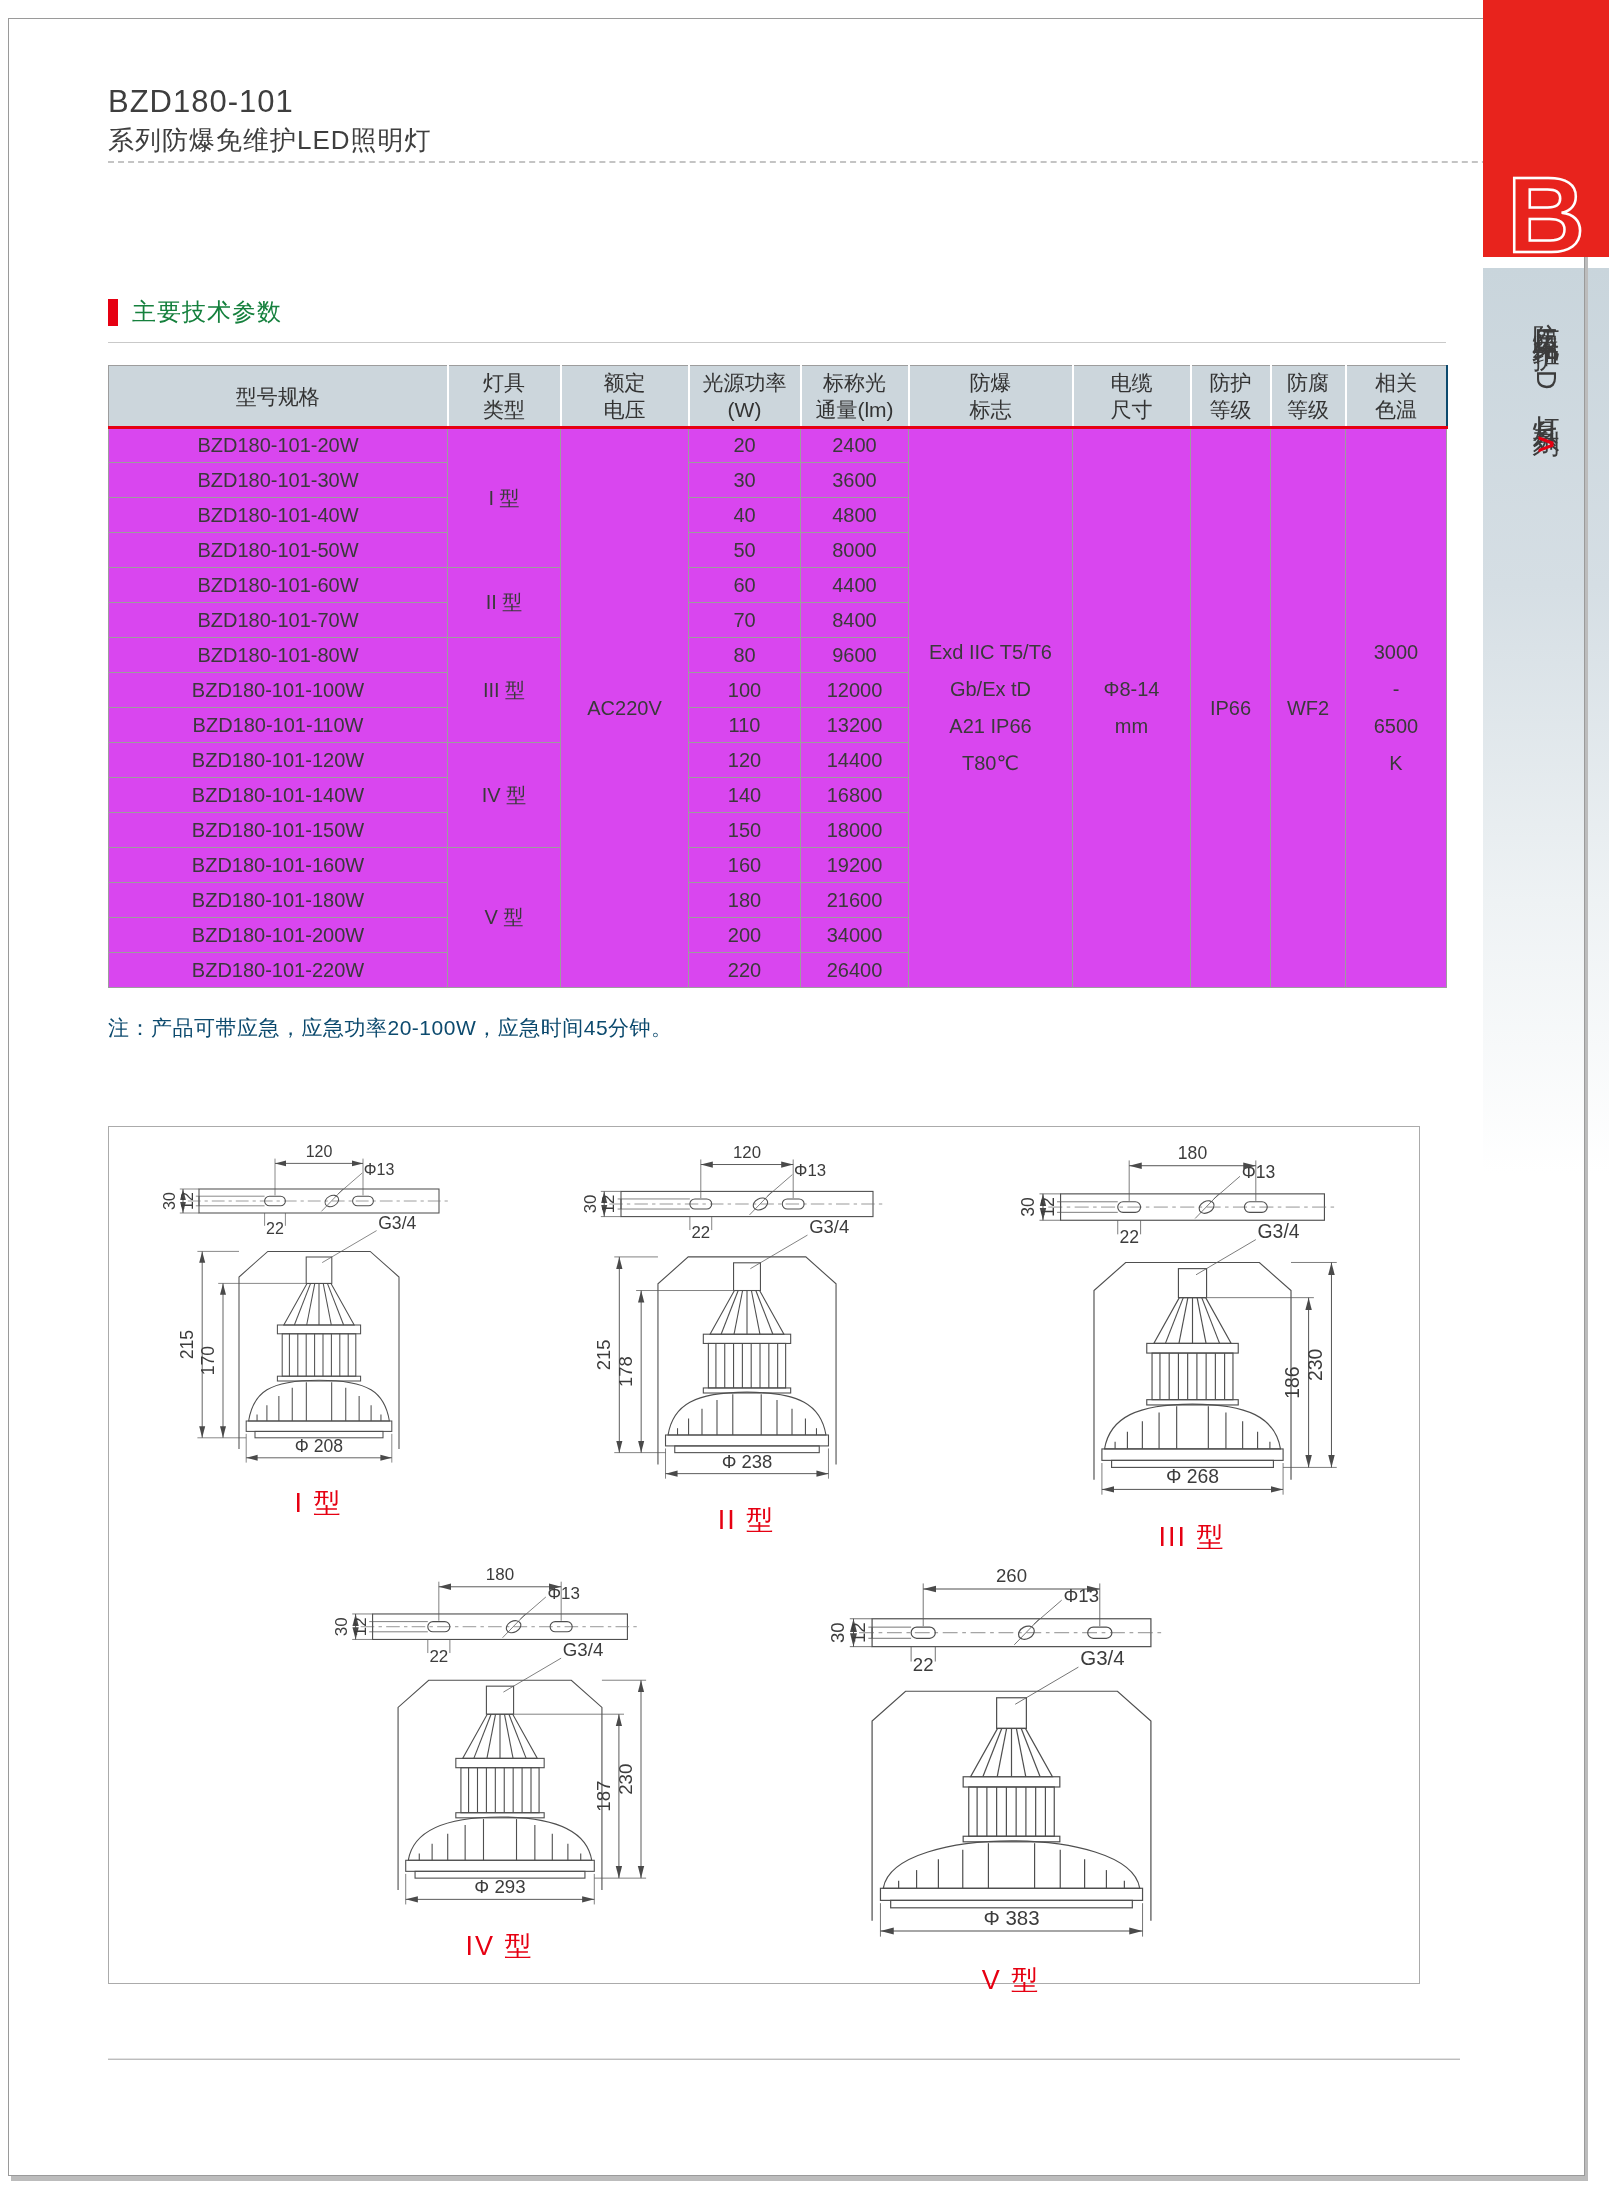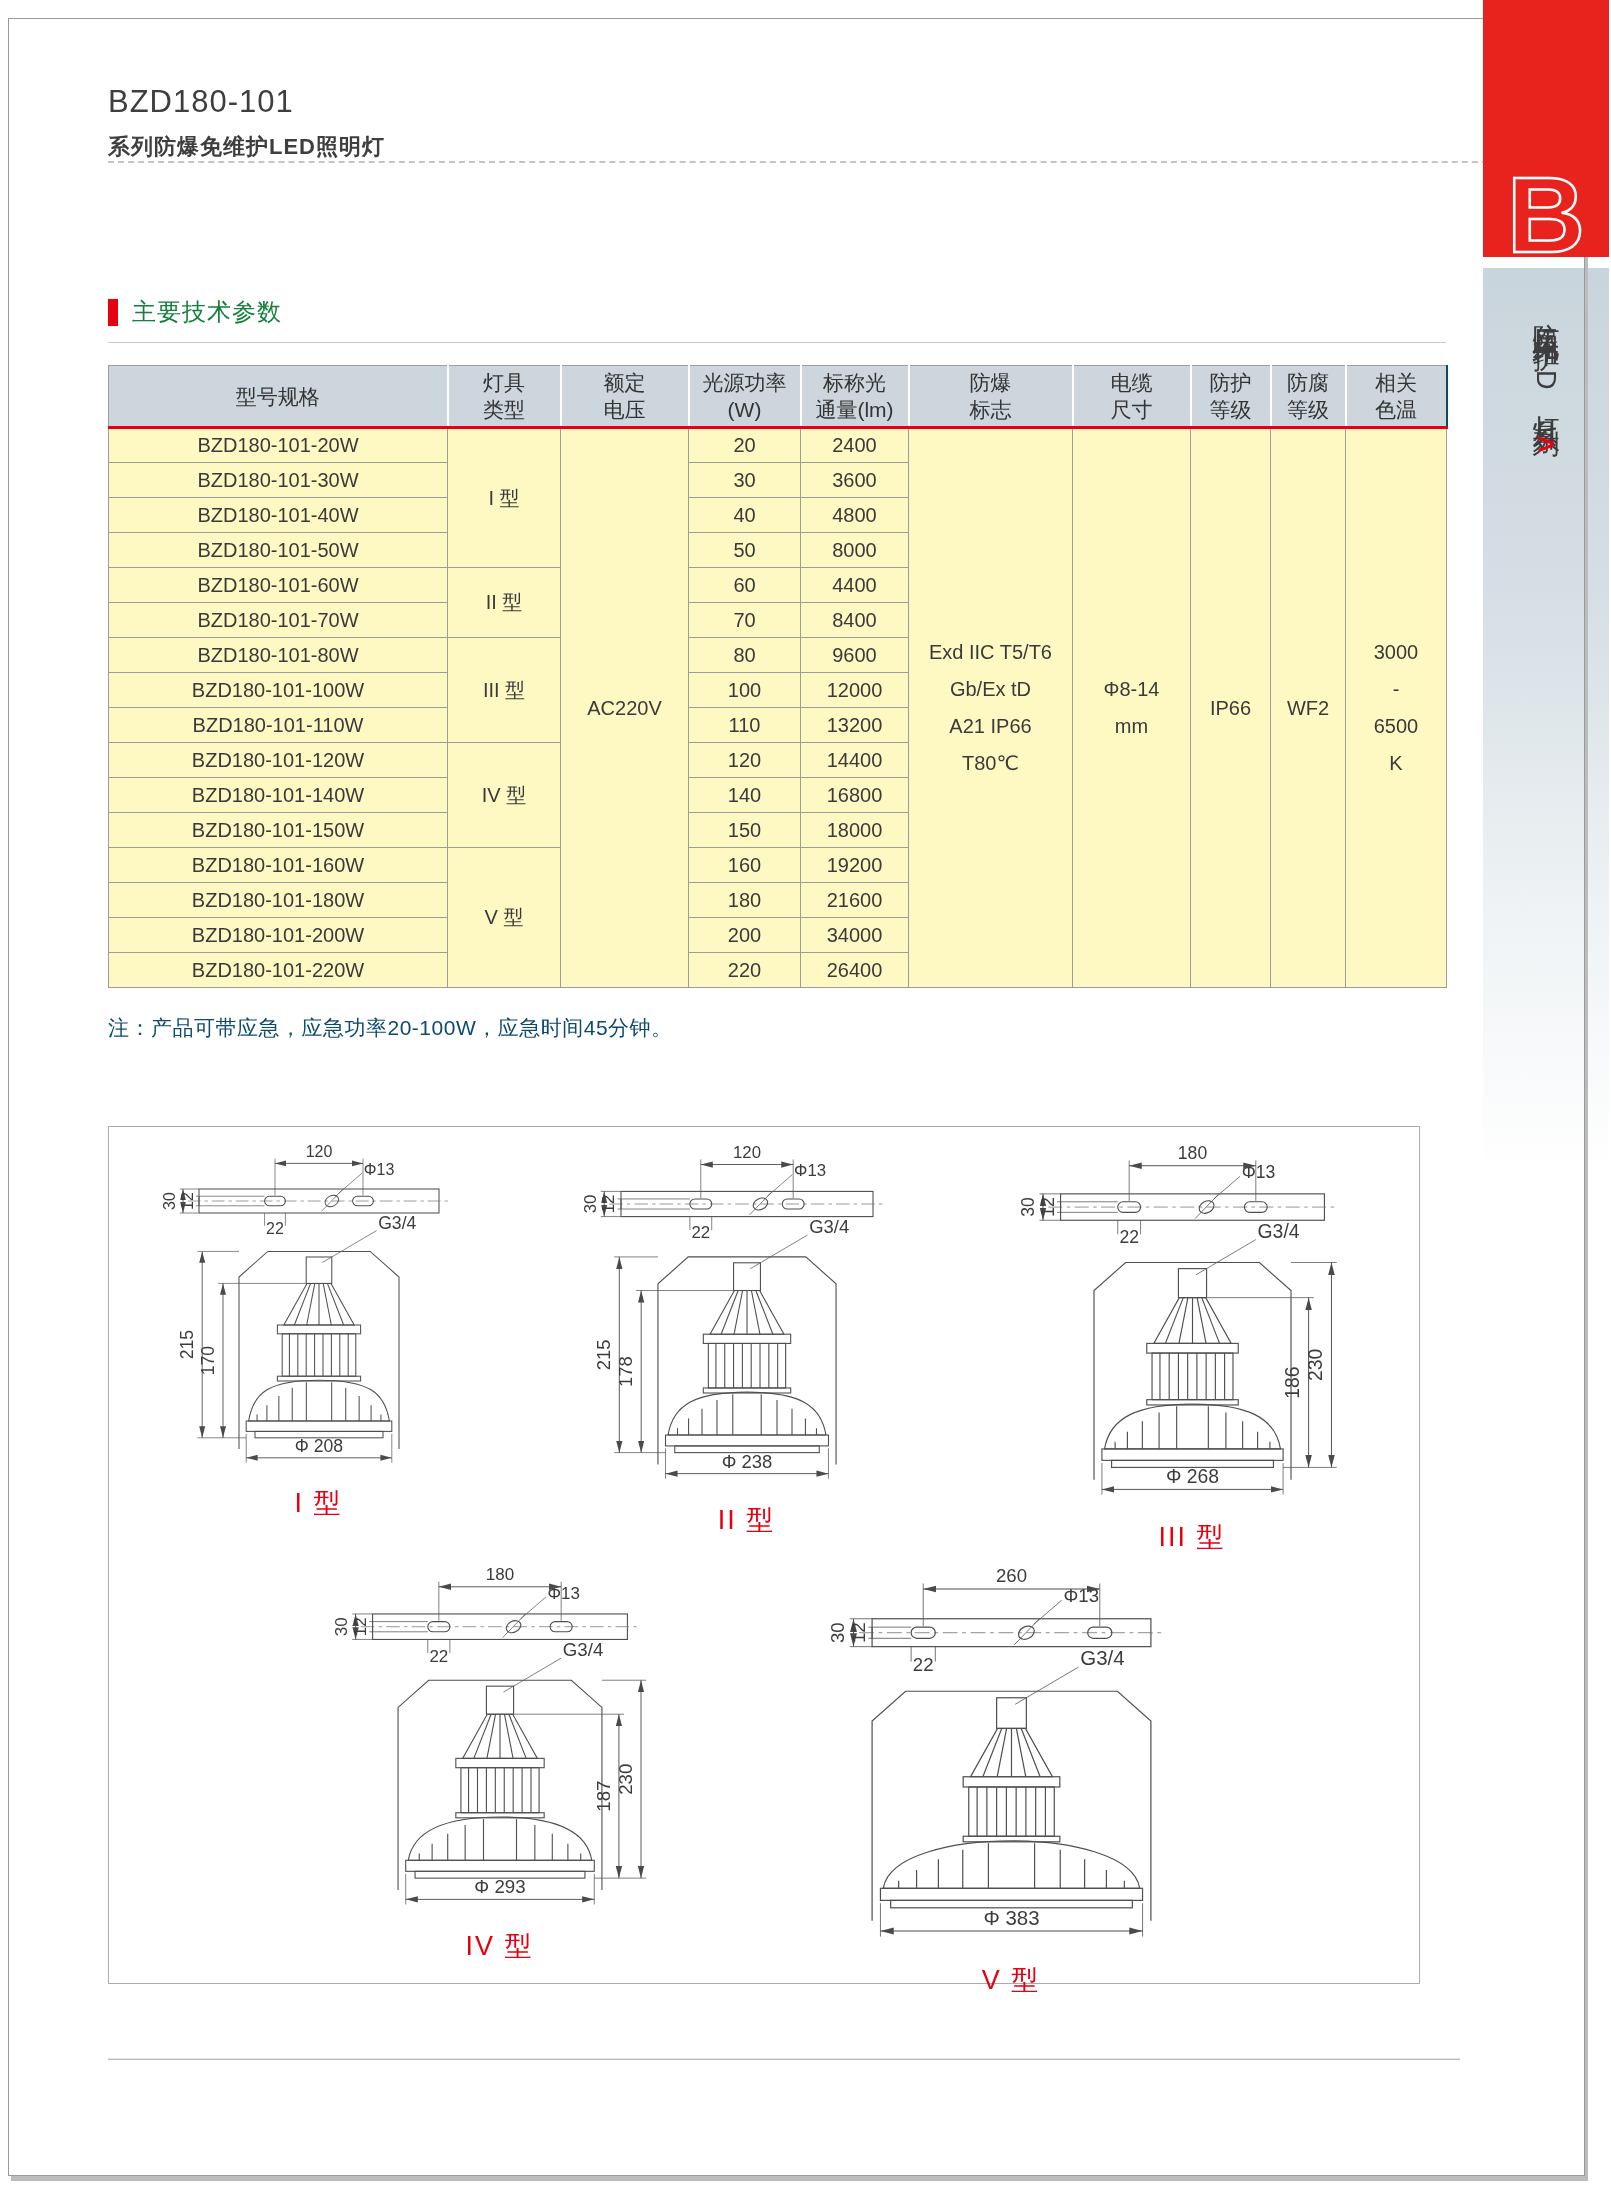--- a/index.html
+++ b/index.html
@@ -6,32 +6,32 @@
 html,body{width:1611px;height:2200px}
 body{position:relative;background:#fff;font-family:"Liberation Sans","DejaVu Sans",sans-serif;color:#3b3b3b;overflow:hidden}
 .page-frame{position:absolute;left:8px;top:18px;width:1577px;height:2158px;border:1px solid #9a9a9a;box-shadow:3px 5px 0 #bcbcbc;z-index:2;pointer-events:none}
 .red-tab{position:absolute;left:1483px;top:0;width:126px;height:257px;background:#e8231d;z-index:3}
 .tab-letter{position:absolute;bottom:0;left:0;width:100%;text-align:center;font-size:108px;font-weight:700;line-height:.78;color:transparent;-webkit-text-stroke:2.5px #fff}
 .side-strip{position:absolute;left:1483px;top:268px;width:126px;height:905px;background:linear-gradient(180deg,#c9d5dc 0%,#d5dee4 35%,#eef2f4 70%,#fff 100%);z-index:1;display:flex;flex-direction:column;align-items:center}
 .side-text{writing-mode:vertical-rl;text-orientation:mixed;font-size:27px;letter-spacing:5px;color:#3c3c3c;margin-top:34px}
 .side-arrow{margin-top:12px;font-size:30px;font-weight:700;color:#e60012}
 .title-block{position:absolute;left:108px;top:84px;z-index:2}
 .title-model{font-size:31px;font-weight:400;color:#3e3e3e;letter-spacing:1px}
-.title-series{font-size:22px;font-weight:700;color:#3e3e3e;margin-top:12px;letter-spacing:1px}
+.title-series{font-size:26px;font-weight:400;color:#3e3e3e;margin-top:3px;letter-spacing:1px}
 .title-rule{position:absolute;left:108px;top:161px;width:1430px;border-top:2px dashed #c4c4c4;z-index:2}
 .section{position:absolute;left:108px;display:flex;align-items:center;z-index:2}
 .sec1{top:296px}.sec2{top:1128px}
 .section .bar{width:10px;height:27px;background:#e60012;margin-right:14px}
 .section .txt{font-size:24px;font-weight:400;color:#15803d;letter-spacing:1px}
 .section-rule{position:absolute;left:108px;top:342px;width:1338px;height:1px;background:#c9c9c9;z-index:2}
 .table-wrap{position:absolute;left:108px;top:365px;z-index:2}
 table{border-collapse:collapse;table-layout:fixed;width:1338px}
 th{background:#ccd6dc;height:62px;font-weight:400;font-size:21px;color:#333;border:1px solid #9d9d9d;border-right:2px solid #fff;border-bottom:3px solid #e60012;line-height:27px;padding:0}
 th:last-child{border-right:2px solid #0c4a6e}
-td{background:#fef9c3;border:1px solid #9d9d9d;text-align:center;font-size:20px;color:#3a3a3a;height:35px;padding:0}
+td{background:#d946ef;border:1px solid #9d9d9d;text-align:center;font-size:20px;color:#3a3a3a;height:35px;padding:0}
 td.ml{line-height:37px}
 .note{position:absolute;left:108px;top:1014px;font-size:21px;color:#0c4a6e;z-index:2;letter-spacing:.5px}
 .drawings-box{position:absolute;left:108px;top:1126px;width:1312px;height:858px;border:1px solid #ababab;z-index:2;display:flex;flex-direction:column;background:#fff}
 .draw-row{display:flex;justify-content:space-around;align-items:flex-start}
 .row1{padding-top:14px;height:436px}
 .row2{justify-content:center;gap:120px;height:408px}
 .fig{display:flex;flex-direction:column;align-items:center}
 .fig-label{margin-top:4px;font-size:27px;color:#e60012;letter-spacing:2px}
 svg .ln{stroke:#4f4f4f;stroke-width:1.3;fill:none}
 svg .dim{stroke:#4f4f4f;stroke-width:1.1;fill:none}

